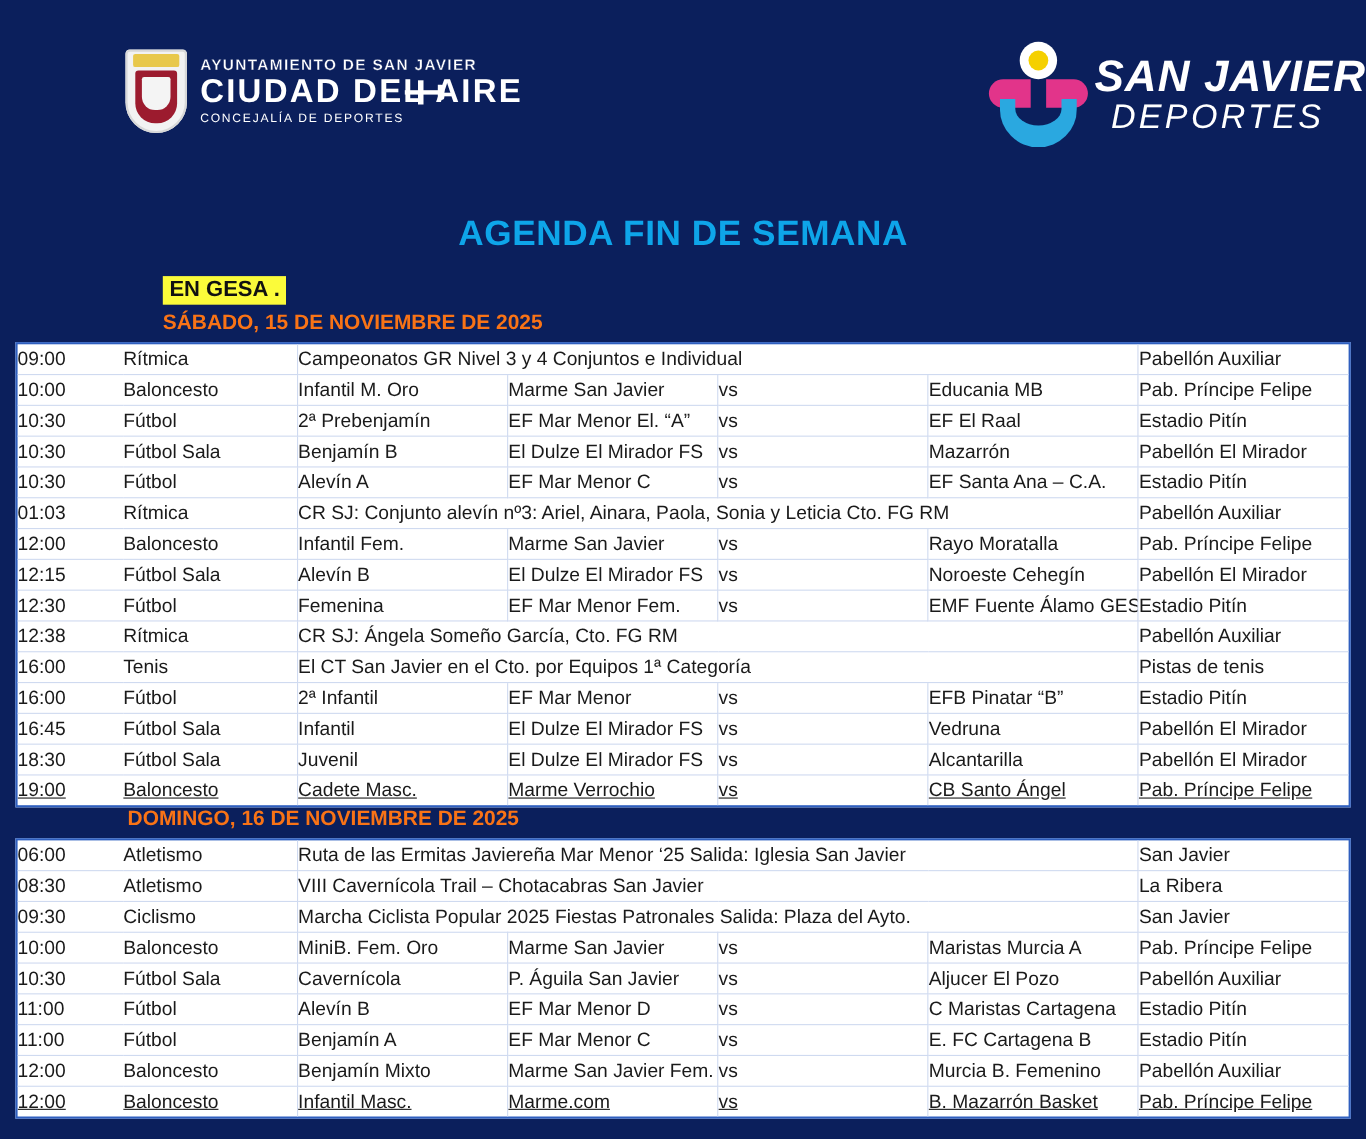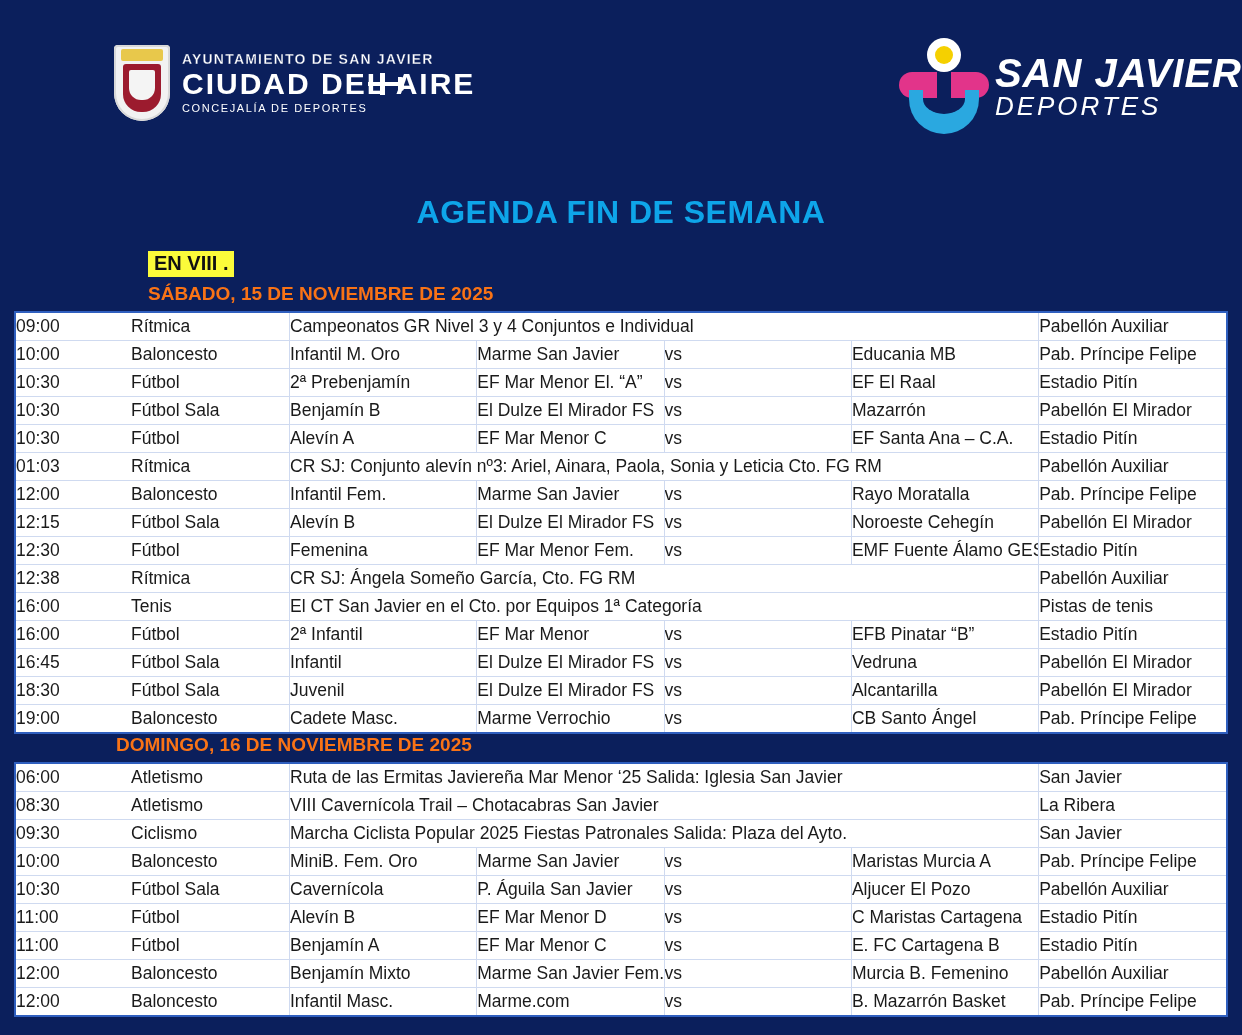--- a/index.html
+++ b/index.html
@@ -160,23 +160,24 @@
     line-height: 0.95;
     font-style: italic;
     text-align: left;
   }
   .sj-wordmark .w1 {
     font-size: 40px;
     font-weight: bold;
     letter-spacing: 1px;
   }
   .sj-wordmark .w2 {
-    font-size: 26px;
+    font-size: 31px;
     letter-spacing: 3px;
     margin-top: 2px;
+    margin-left: 15px;
   }
 
   
   .page-title {
     text-align: center;
     color: #0ea5e9;
     font-size: 32px;
     font-weight: bold;
     letter-spacing: 0.5px;
     margin-top: 24px;
@@ -220,23 +221,24 @@
     color: #1a1a1a;
     padding: 3px 0 3px 0;
     vertical-align: middle;
     white-space: nowrap;
     overflow: hidden;
     text-overflow: clip;
     border-bottom: 1px solid #cfdaf0;
   }
   table.agenda tr:last-child td {
     border-bottom: none;
+    text-decoration: underline;
   }
   td.c-time {
-    width: 115px;
+    width: 96px;
     color: #1b4fa0;
     padding-left: 22px;
     font-size: 17px;
   }
   td.c-sport {
     width: 158px;
     border-right: 1px solid #cfdaf0;
   }
   td.c-cat {
     width: 178px;
@@ -295,21 +297,21 @@
     <div class="sj-wordmark">
       <div class="w1">SAN JAVIER</div>
       <div class="w2">DEPORTES</div>
     </div>
   </div>
 </div>
 
 <div class="page-title">AGENDA FIN DE SEMANA</div>
 
 <div class="en-casa-wrap">
-  <span class="en-casa">EN VIII .</span>
+  <span class="en-casa">EN GESA .</span>
 </div>
 
 <div class="day-heading">SÁBADO, 15 DE NOVIEMBRE DE 2025</div>
 <div class="table-block">
   <table class="agenda">
     <tbody>
       <tr>
         <td class="c-time">09:00</td>
         <td class="c-sport">Rítmica</td>
         <td class="c-span" colspan="4">Campeonatos GR Nivel 3 y 4 Conjuntos e Individual</td>

